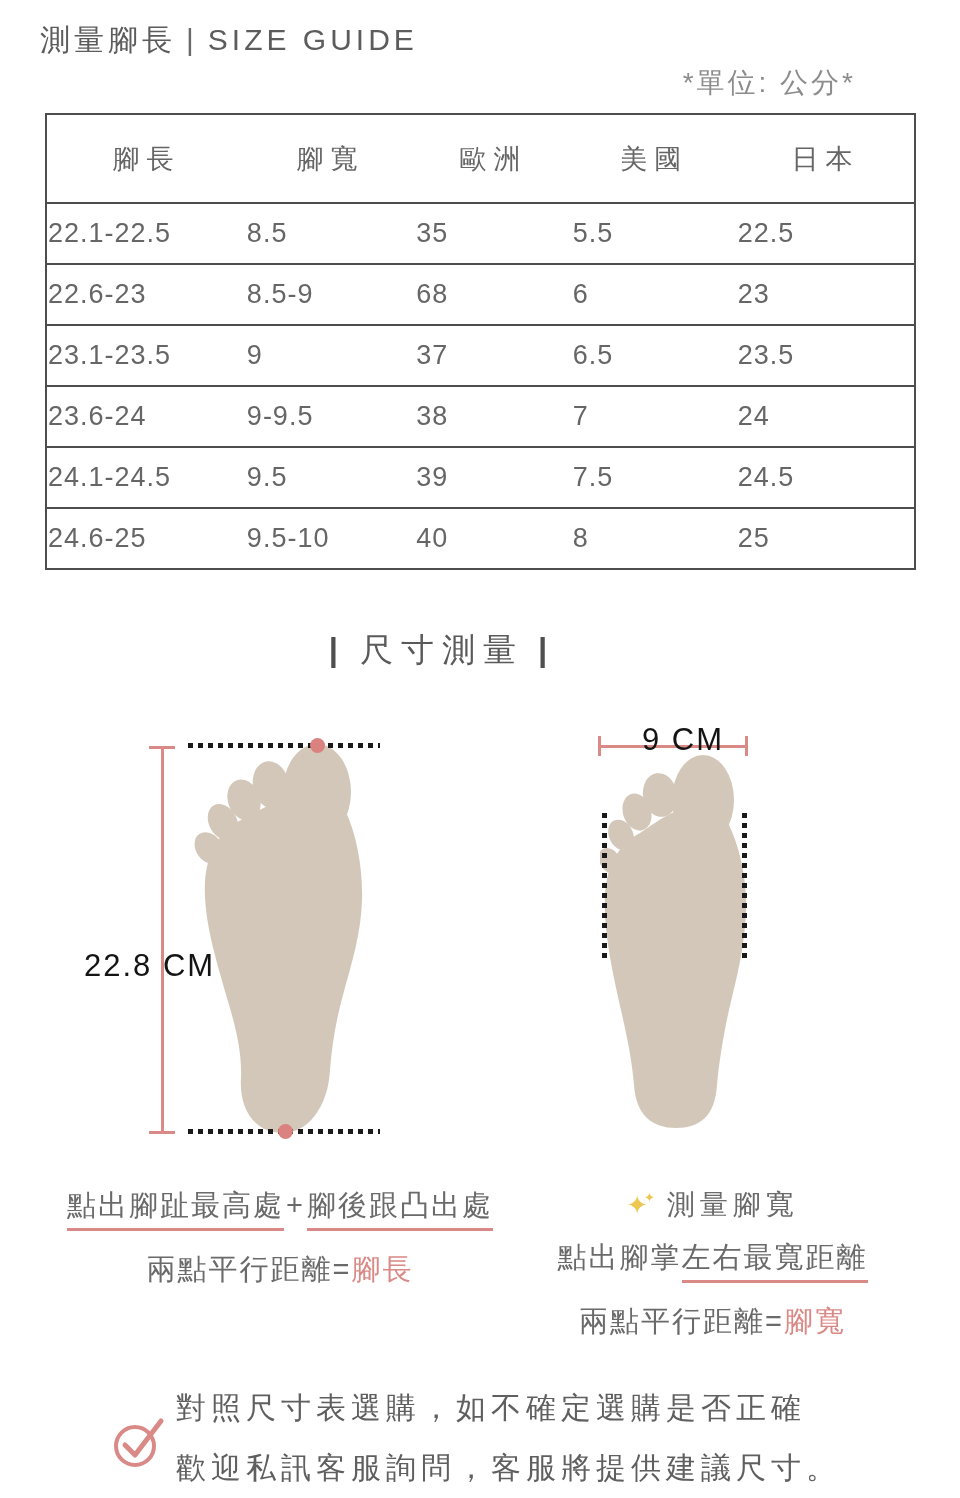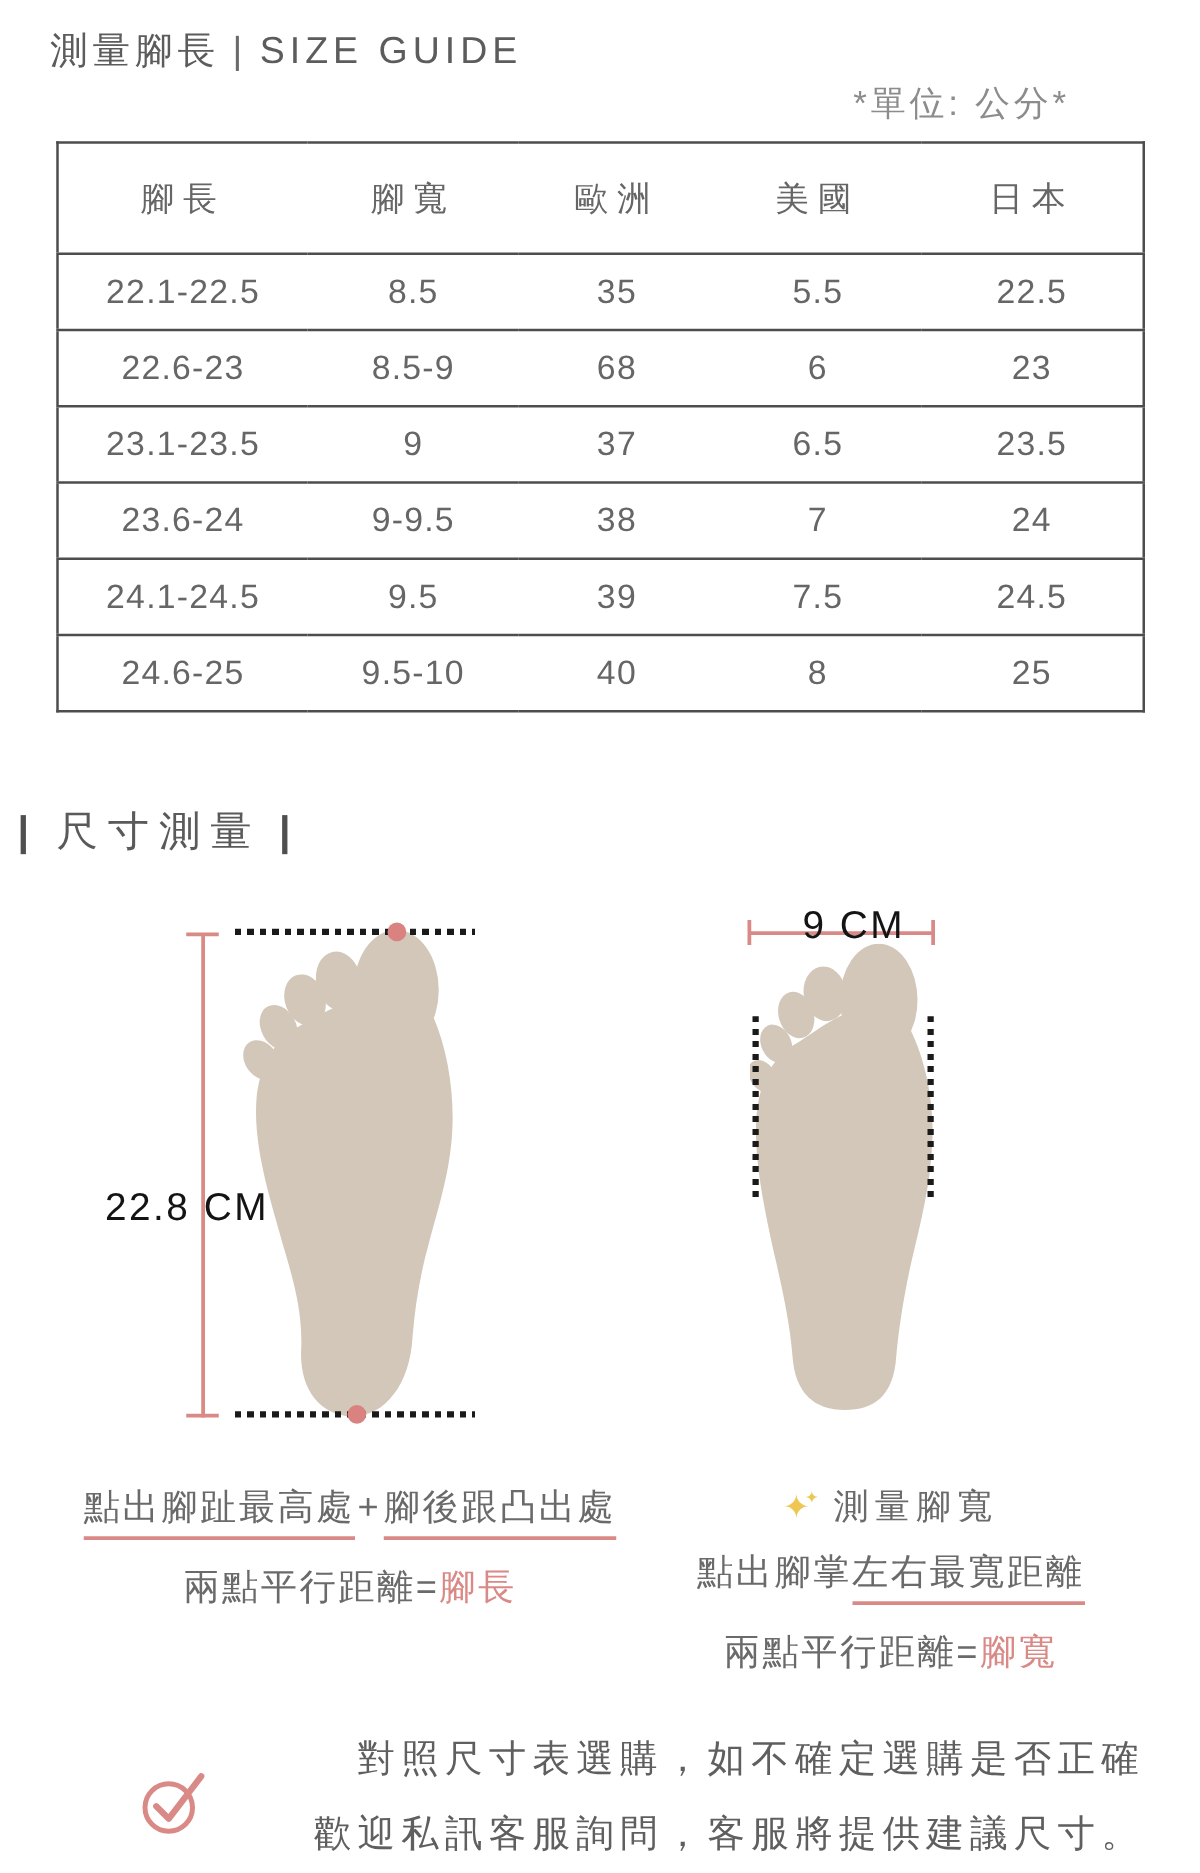--- a/index.html
+++ b/index.html
@@ -28,27 +28,27 @@
   .size-table{border:2px solid #4d4d4d;}
   .size-table thead tr{border-bottom:2px solid #4d4d4d;}
   .size-table tbody tr{border-bottom:2px solid #4d4d4d;}
   .size-table tbody tr:last-child{border-bottom:0;padding-left:20px;}
   .size-table th{
     height:85px;font-weight:normal;font-size:27px;letter-spacing:7px;
     text-align:center;vertical-align:middle;
   }
   .size-table td{
     height:57px;font-size:27px;letter-spacing:1px;
-    text-align:center;vertical-align:middle;
+    vertical-align:middle;
   }
   .col-1{width:23%;} .col-2{width:19.5%;} .col-3{width:18%;} .col-4{width:19%;} .col-5{width:20.5%;}
   
   .measure-heading{
-    position:absolute;left:0;top:628px;width:884px;text-align:left;
-    font-size:33px;color:#5a5a5a;letter-spacing:8px;white-space:nowrap;margin-top:15px;
+    position:absolute;left:0;top:628px;width:884px;text-align:center;
+    font-size:33px;color:#5a5a5a;letter-spacing:8px;white-space:nowrap;
   }
   .measure-heading .pipe{font-weight:bold;padding:0 14px;color:#4f4f4f;}
   
   .foot-svg{position:absolute;}
   .pink-line{position:absolute;background:var(--accent);}
   .dotted-h{position:absolute;height:5px;background:repeating-linear-gradient(90deg,#1a1a1a 0 5px,transparent 5px 10px);}
   .dotted-v{position:absolute;width:5px;background:repeating-linear-gradient(180deg,#1a1a1a 0 5px,transparent 5px 10px);}
   .pink-dot{position:absolute;width:15px;height:15px;border-radius:50%;background:var(--dot);}
   .measure-label{
     position:absolute;font-size:31px;color:#141414;letter-spacing:2px;white-space:nowrap;z-index:5;
@@ -62,21 +62,21 @@
   .caption .cap-line3{font-size:29px;letter-spacing:2px;margin-top:24px;white-space:nowrap;}
   .u-pink{border-bottom:3px solid var(--accent);padding-bottom:7px;}
   .plus-gap{padding:0 2px;}
   .pink-text{color:var(--accent);}
   .sparkle{color:var(--gold);font-style:normal;letter-spacing:0;margin-right:8px;position:relative;}
   .sparkle .big{font-size:26px;}
   .sparkle .small{font-size:13px;position:relative;top:-12px;left:-4px;}
   
   .footer-note-text{
     position:absolute;left:176px;top:1378px;width:740px;
-    font-size:30px;color:#5f5f5f;letter-spacing:5px;line-height:60px;text-align:right;
+    font-size:30px;color:#5f5f5f;letter-spacing:5px;line-height:60px;
   }
   .footer-note-text div{white-space:nowrap;}
   .check-icon-wrap{position:absolute;left:110px;top:1414px;width:56px;height:56px;}
 </style>
 </head>
 <body style="--accent: #d98a86; --dot: #d9827f; --gold: #edc751;">
 
 <div class="page-title">
   <span>測量腳長</span><span class="divider">|</span><span>SIZE GUIDE</span>
 </div>

